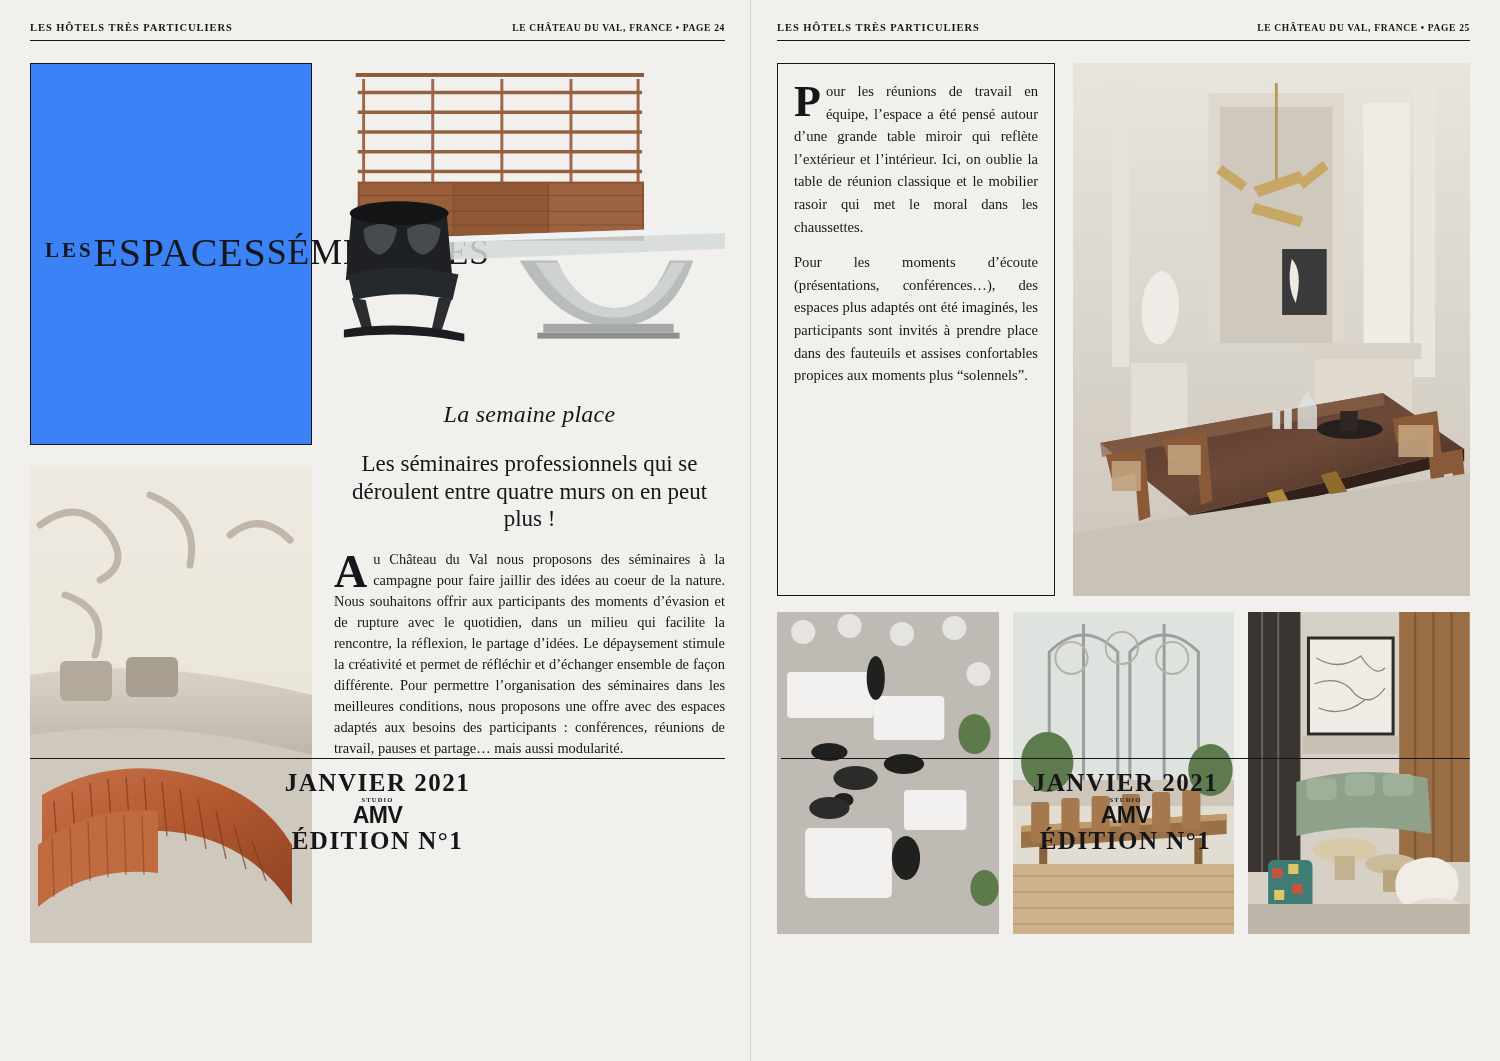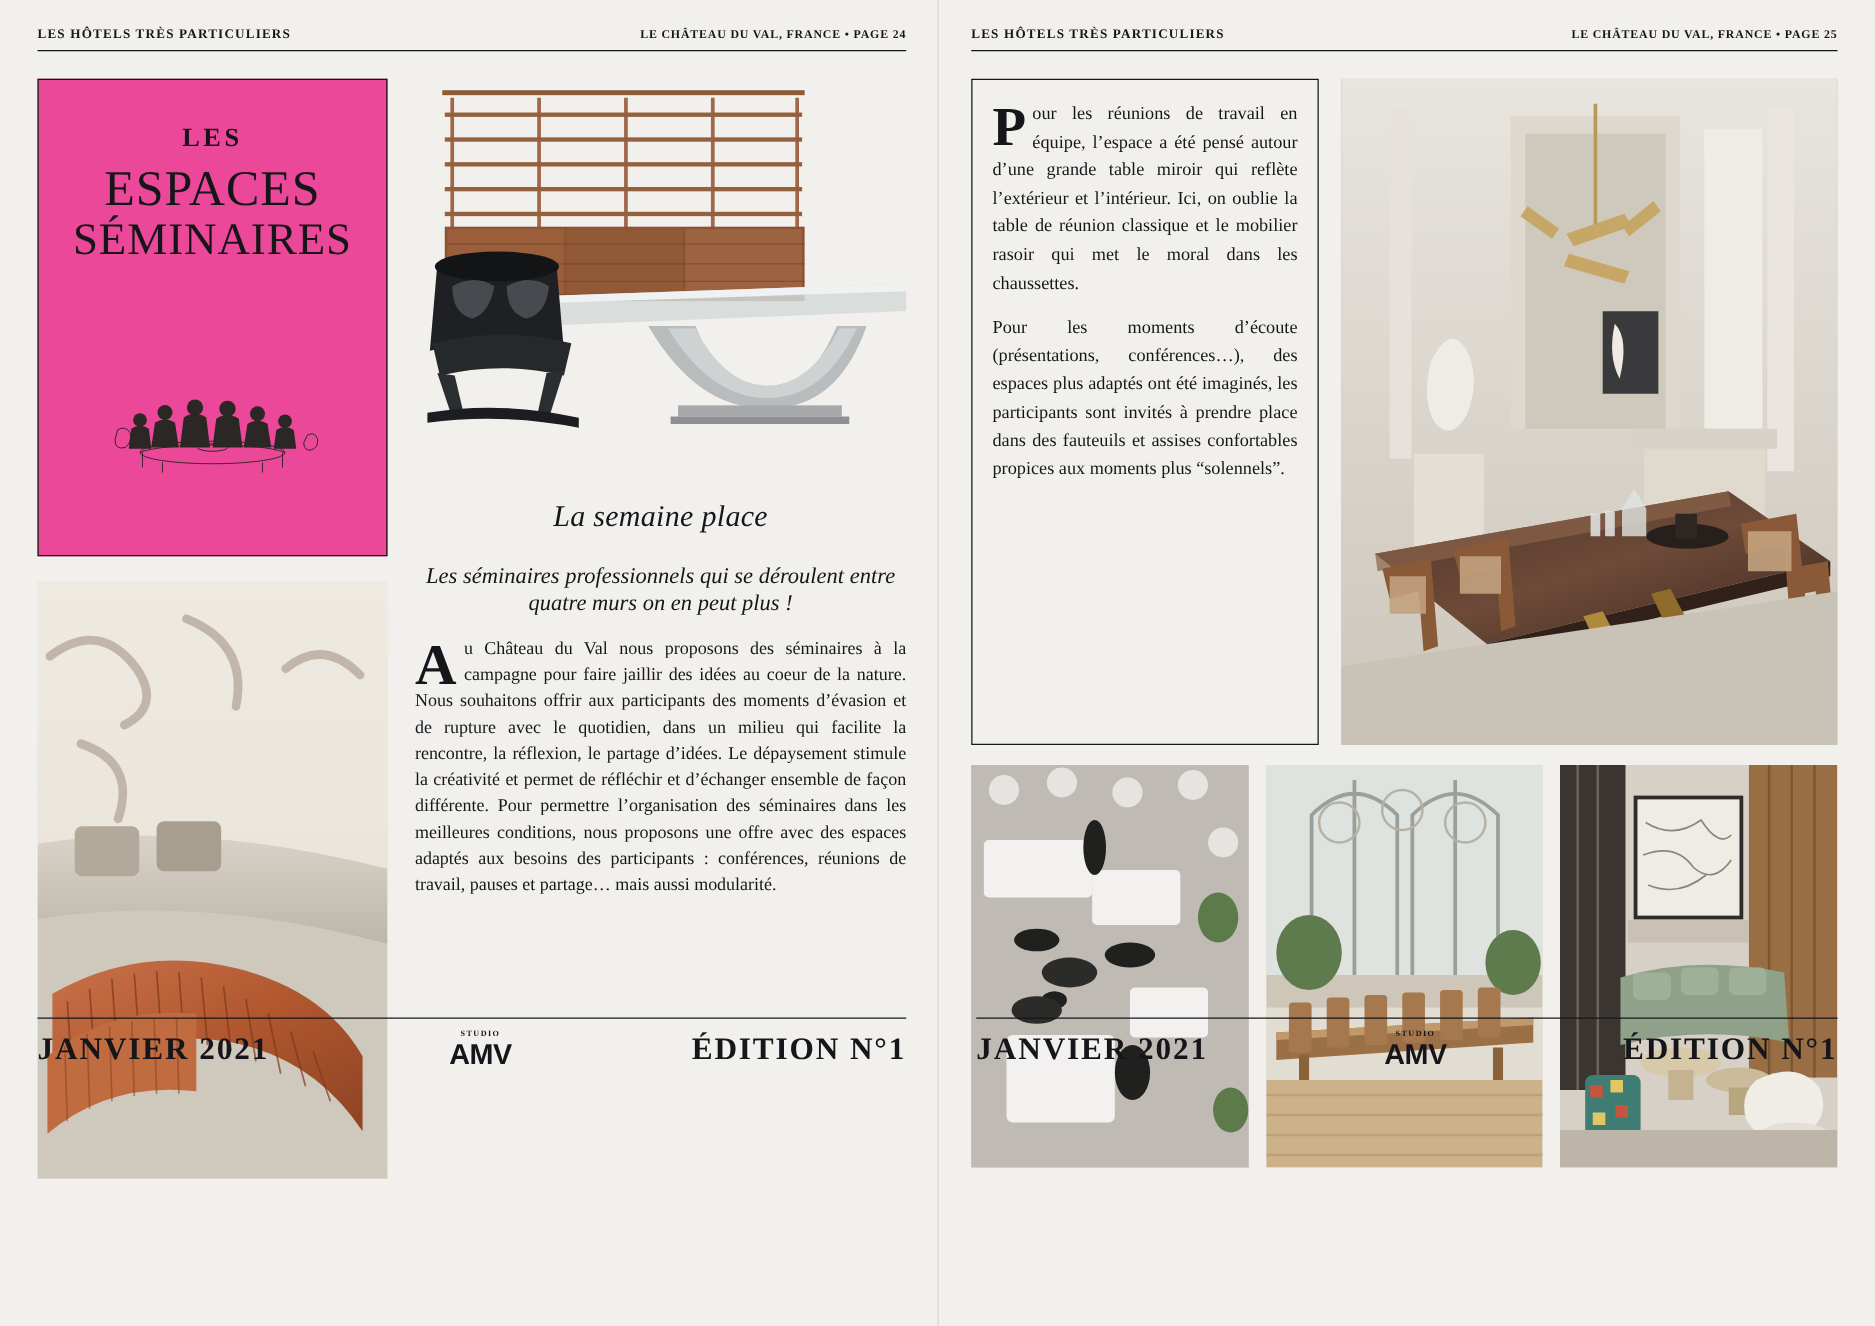--- a/index.html
+++ b/index.html
@@ -27,40 +27,41 @@
   .runhead .right{letter-spacing:.07em;font-size:9.5px;margin-left:13px;}
   .runhead .right b{font-size:9.5px;}
   .dot{padding:0 3px;}
 
   
   .footer{
     position:absolute;left:30px;right:26px;bottom:14px;
     border-top:1.6px solid #16161a;
     display:flex;align-items:center;justify-content:space-between;
     padding-top:10px;
+    flex-direction:column;
   }
   .page-right .footer{left:30px;right:30px;}
   .footer .f-left,.footer .f-right{
     font-size:25px;letter-spacing:.06em;font-weight:bold;
   }
   .logo{display:flex;flex-direction:column;align-items:center;line-height:1;}
   .logo .studio{font-size:6.5px;letter-spacing:.18em;font-weight:bold;margin-bottom:1px;}
   .logo .amv{font-size:23px;letter-spacing:-.02em;font-weight:bold;font-family:"Liberation Sans",sans-serif;}
 
   
   .left-body{display:flex;gap:22px;margin-top:22px;height:880px;}
   .col-a{width:282px;display:flex;flex-direction:column;}
   .col-b{width:396px;display:flex;flex-direction:column;}
 
   .title-box{
     border:1.4px solid #16161a;
     height:382px;box-sizing:border-box;
-    display:flex;flex-direction:column;align-items:center;
+    display:flex;flex-direction:row;align-items:center;
     padding:34px 14px 36px;
-    background:#ec4899;
+    background:#3b82f6;
   }
   .title-les{font-size:21px;letter-spacing:.14em;font-weight:bold;margin-bottom:6px;}
   .title-espaces{font-size:40px;letter-spacing:.02em;line-height:1.08;text-align:center;font-weight:normal;}
   .title-semi{font-size:36px;letter-spacing:.02em;line-height:1.1;text-align:center;}
   .engraving{margin-top:auto;margin-bottom:22px;width:200px;height:86px;}
 
   .img-sofa{
     margin-top:20px;flex:1;min-height:0;
     background:linear-gradient(180deg,#efeae1 0%,#e7e1d6 46%,#ddd7cb 100%);
     position:relative;overflow:hidden;
@@ -72,21 +73,21 @@
   .kicker{
     text-align:center;font-style:italic;font-size:24px;
     margin-top:6px;letter-spacing:.01em;
   }
   .headline{
     text-align:center;font-weight:bold;font-size:42px;line-height:1.06;
     letter-spacing:.005em;margin-top:8px;
   }
   .headline .u{border-bottom:3px solid #16161a;padding-bottom:2px;display:inline-block;}
   .subhead{
-    text-align:center;font-size:18px;line-height:1.2;margin-top:14px;font-style:italic;
+    text-align:center;font-size:23px;line-height:1.2;margin-top:14px;
   }
   .bodytext{
     margin-top:16px;font-size:14.4px;line-height:1.46;text-align:justify;
     column-gap:0;
   }
   .dropcap{
     float:left;font-size:46px;line-height:.82;font-weight:bold;
     padding:4px 6px 0 0;
   }
 

